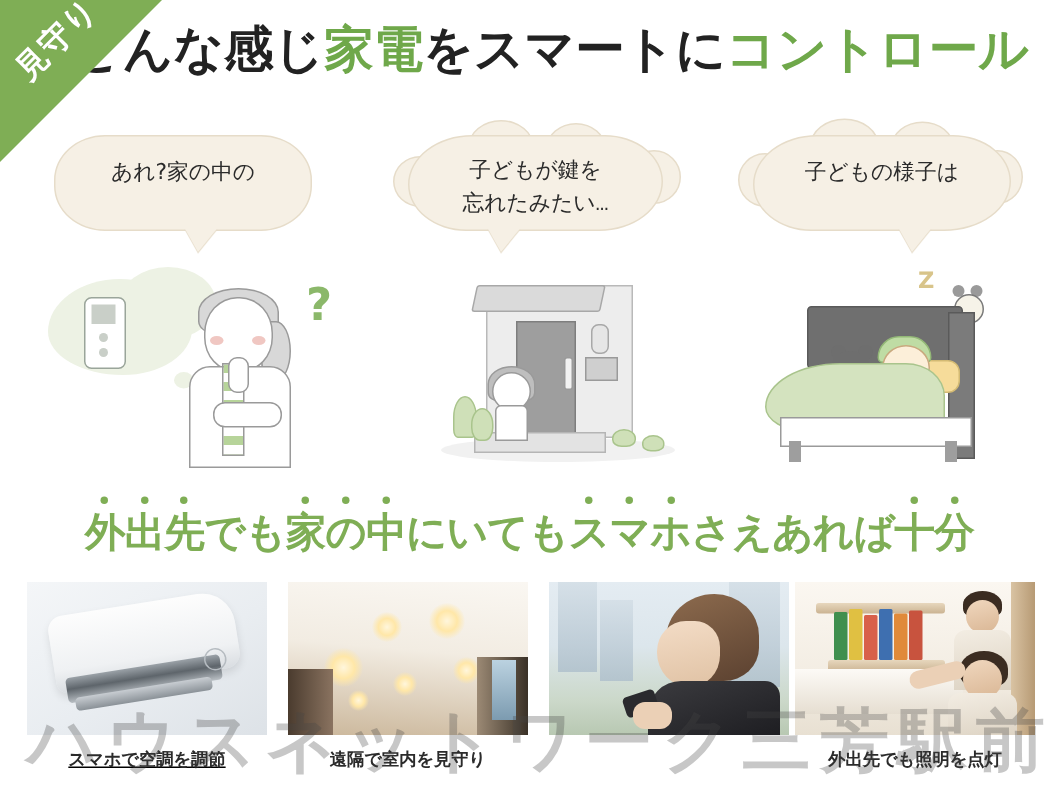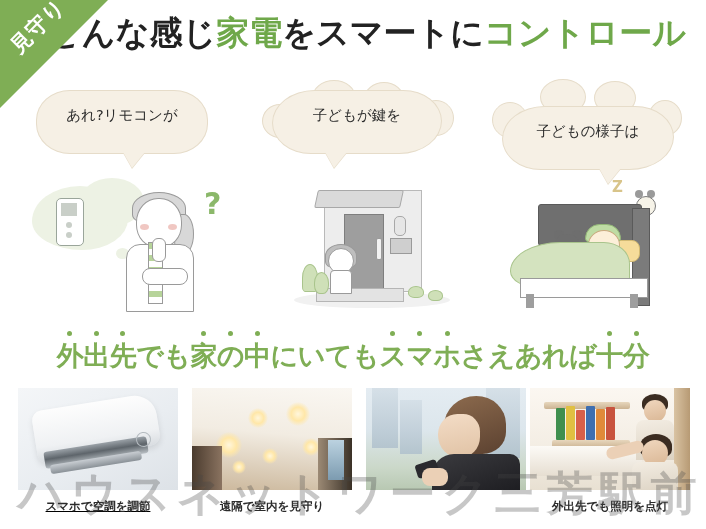--- a/index.html
+++ b/index.html
@@ -105,25 +105,26 @@
     left: 36px; top: 6px;
     width: 172px; height: 64px;
     border-radius: 34px / 30px;
   }
   #bubble-1 .tail { left: 86px; }
 
   #bubble-2 {
     left: 272px; top: 6px;
     width: 170px; height: 64px;
     border-radius: 44px 40px 44px 40px / 34px 32px 34px 32px;
+    font-family: Liberation Mono, monospace;
   }
   #bubble-2 .tail { left: 52px; }
 
   #bubble-3 {
-    left: 502px; top: 22px;
+    left: 502px; top: 6px;
     width: 172px; height: 64px;
     border-radius: 44px 40px 46px 40px / 34px 32px 34px 32px;
   }
   #bubble-3 .tail { left: 96px; }
 
   
   .lobe {
     position: absolute;
     background: #F6F0E5;
     border: 1.5px solid #E6DCC9;
@@ -696,30 +697,31 @@
   <div class="ribbon-label">見守り</div>
 </div>
 
 <div id="headline">
   <span class="dk">どんな感じ</span><span class="gr">家電</span><span class="dk">をスマートに</span><span class="gr">コントロール</span>
 </div>
 
 <div id="bubbles">
 
   <div class="bubble" id="bubble-1">
-    <span class="line">あれ?リモコンが</span>
+    <span class="line">あれ?家の中の</span>
     <span class="tail"></span>
   </div>
 
   <div class="lobe" style="left:262px;top:20px;width:36px;height:34px;"></div>
   <div class="lobe" style="left:312px;top:-4px;width:44px;height:36px;"></div>
   <div class="lobe" style="left:364px;top:-2px;width:40px;height:34px;"></div>
   <div class="lobe" style="left:418px;top:16px;width:36px;height:36px;"></div>
   <div class="bubble" id="bubble-2">
     <span class="line">子どもが鍵を</span>
+    <span class="line">忘れたみたい…</span>
     <span class="tail"></span>
   </div>
 
   <div class="lobe" style="left:492px;top:18px;width:36px;height:36px;"></div>
   <div class="lobe" style="left:540px;top:-5px;width:46px;height:36px;"></div>
   <div class="lobe" style="left:594px;top:-3px;width:42px;height:34px;"></div>
   <div class="lobe" style="left:648px;top:16px;width:34px;height:36px;"></div>
   <div class="bubble" id="bubble-3">
     <span class="line">子どもの様子は</span>
     <span class="tail"></span>

